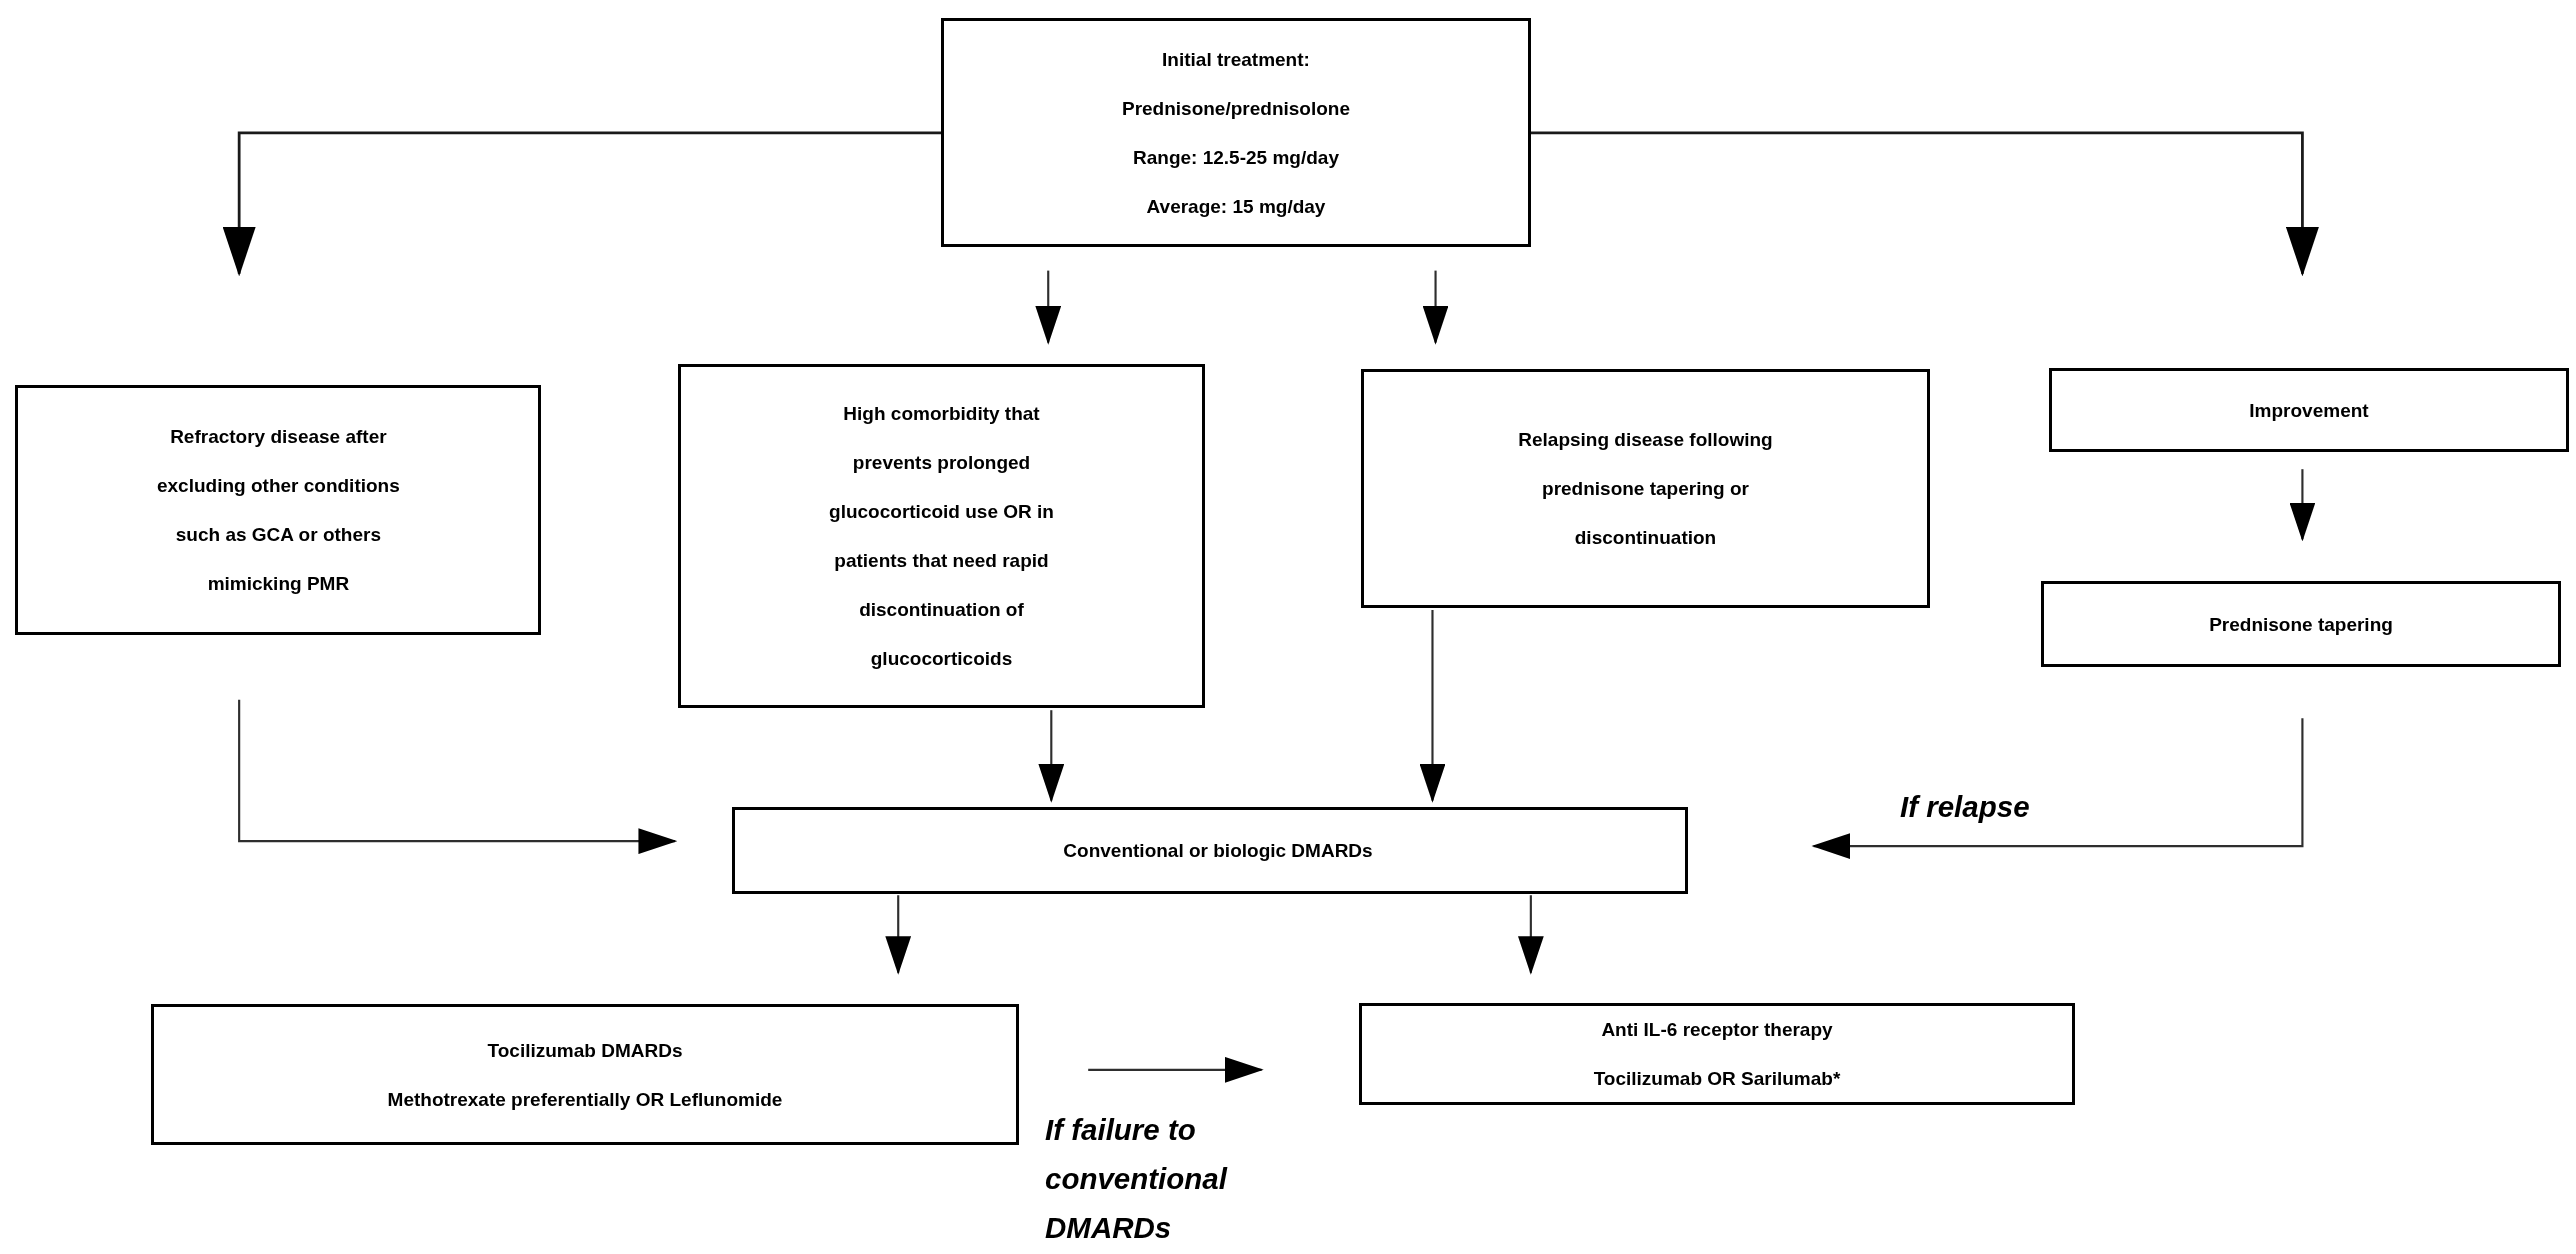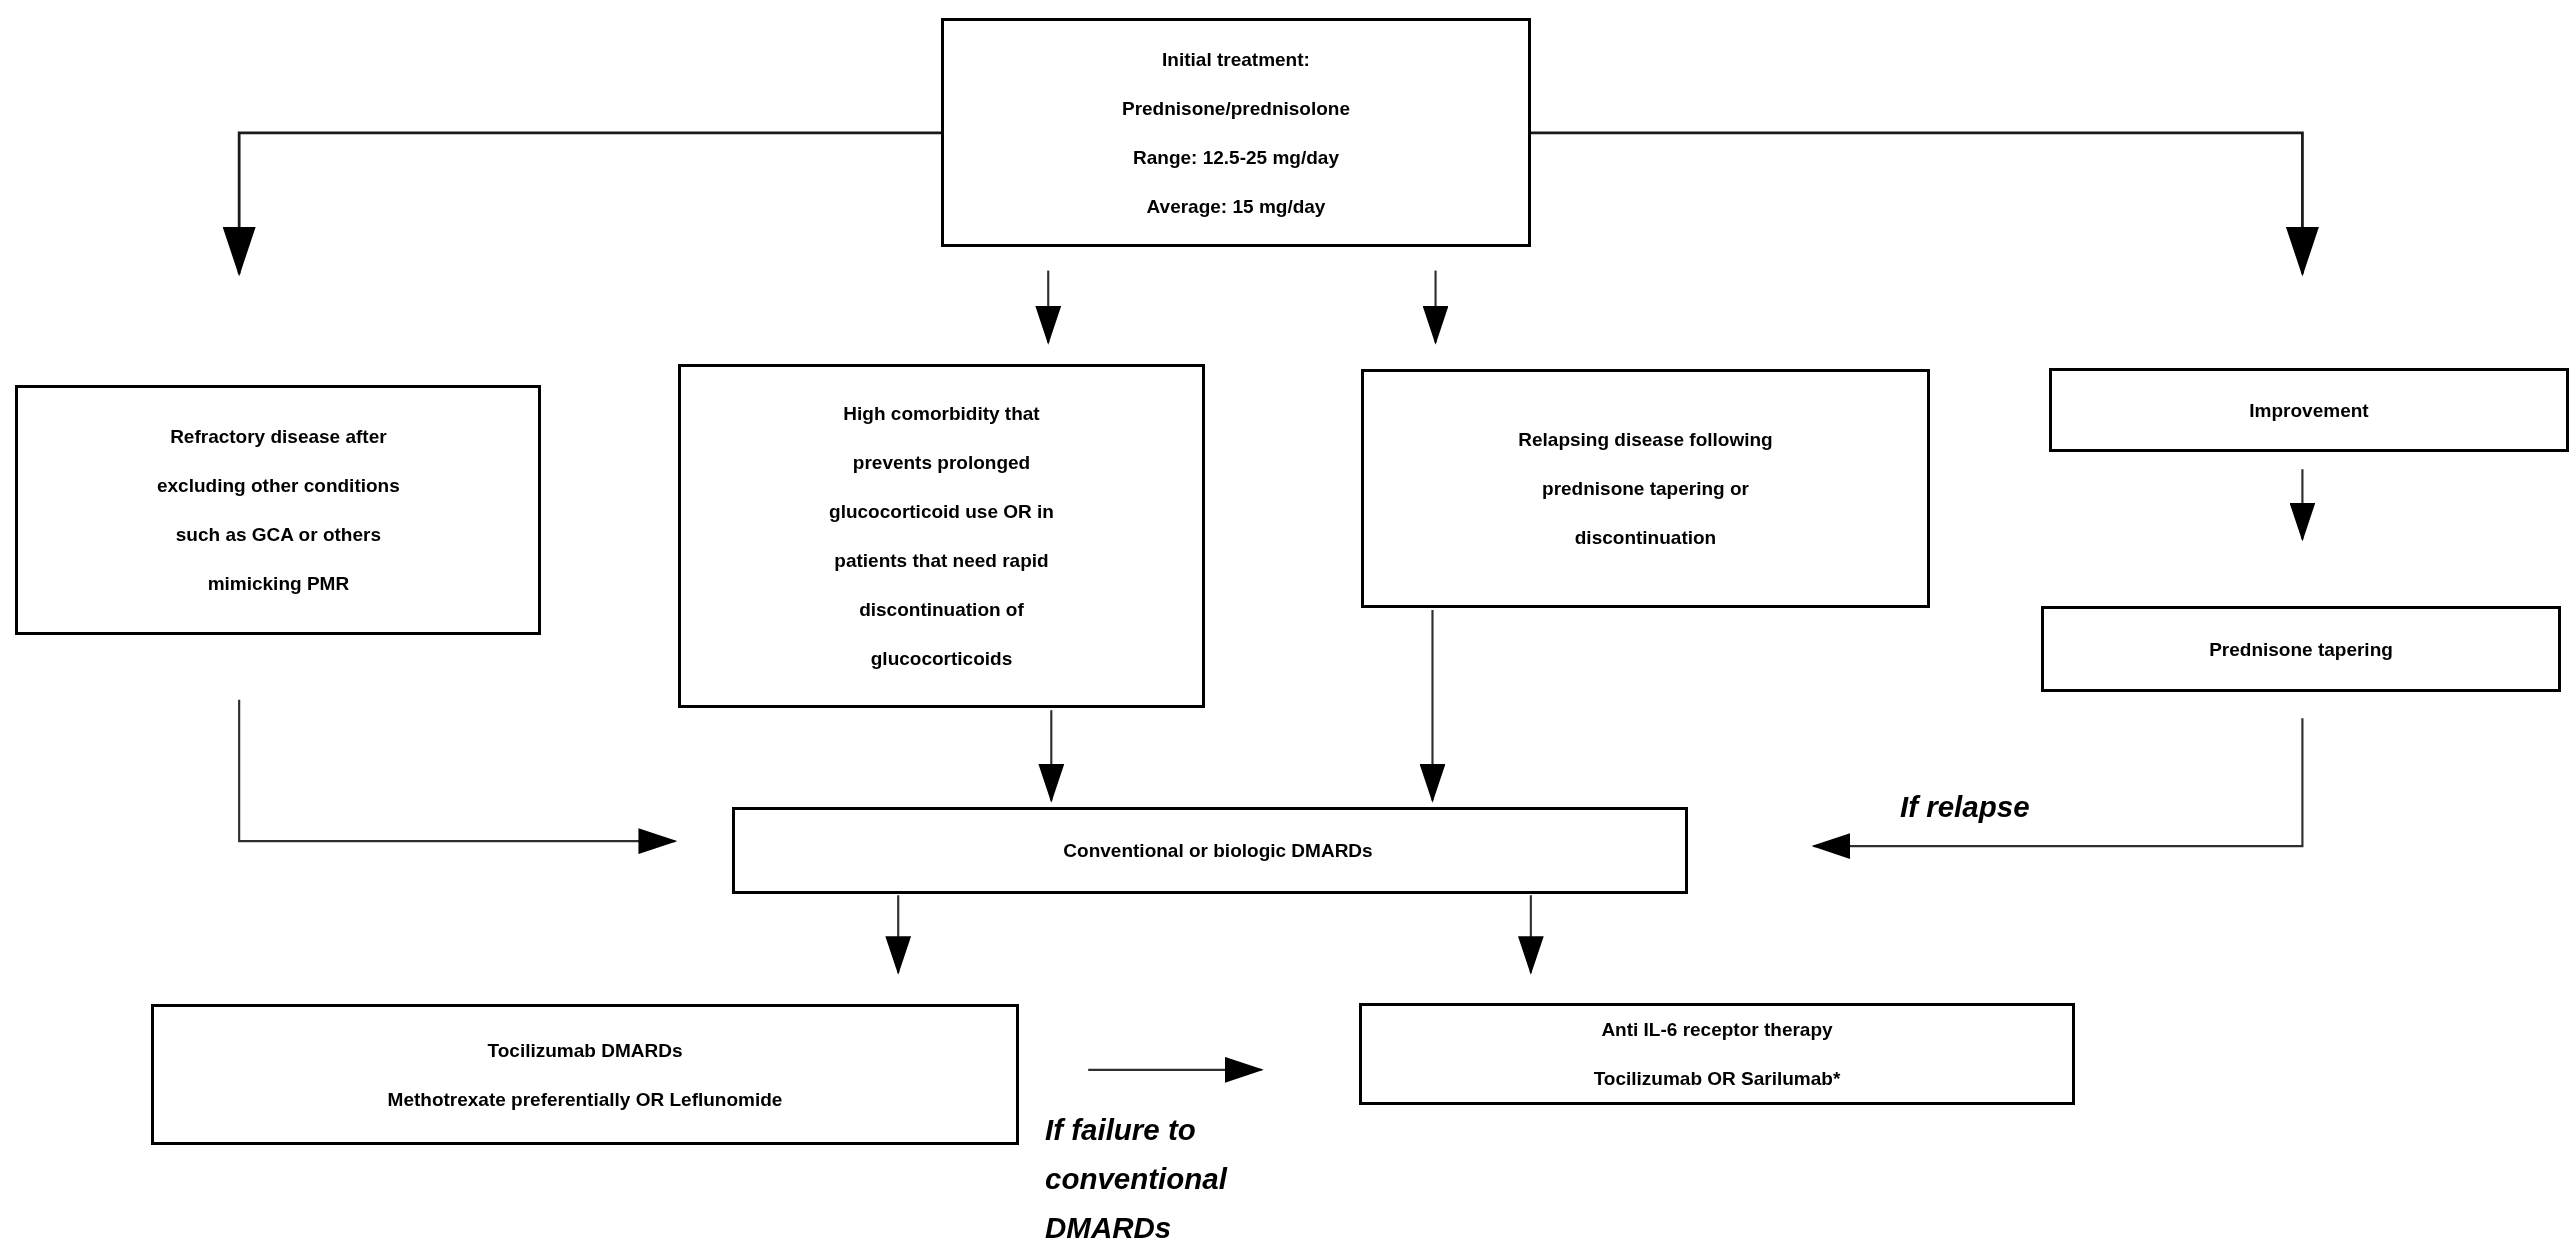--- a/index.html
+++ b/index.html
@@ -78,21 +78,21 @@
 patients that need rapid
 discontinuation of
 glucocorticoids</div>
 
   <div class="box" style="left:1361px; top:369px; width:569px;  height:239px;">Relapsing disease following
 prednisone tapering or
 discontinuation</div>
 
   <div class="box" style="left:2041px; top:368px; width:520px;  height:84px;margin-left:8px;">Improvement</div>
 
-  <div class="box" style="left:2041px; top:606px; width:520px;  height:86px;">Prednisone tapering</div>
+  <div class="box" style="left:2041px; top:581px; width:520px;  height:86px;">Prednisone tapering</div>
 
   <div class="box" style="left:732px; top:807px; width:956px; height:87px;padding-left:16px;">Conventional or biologic DMARDs</div>
 
   <div class="box" style="left:151px;  top:1004px; width:868px; height:141px;">Tocilizumab DMARDs
 Methotrexate preferentially OR Leflunomide</div>
 
   <div class="box" style="left:1359px; top:1003px; width:716px; height:102px;">Anti IL-6 receptor therapy
 Tocilizumab OR Sarilumab*</div>
 
   <div class="edge-label" style="left:1900px; top:782px; width:369px;">If relapse</div>

